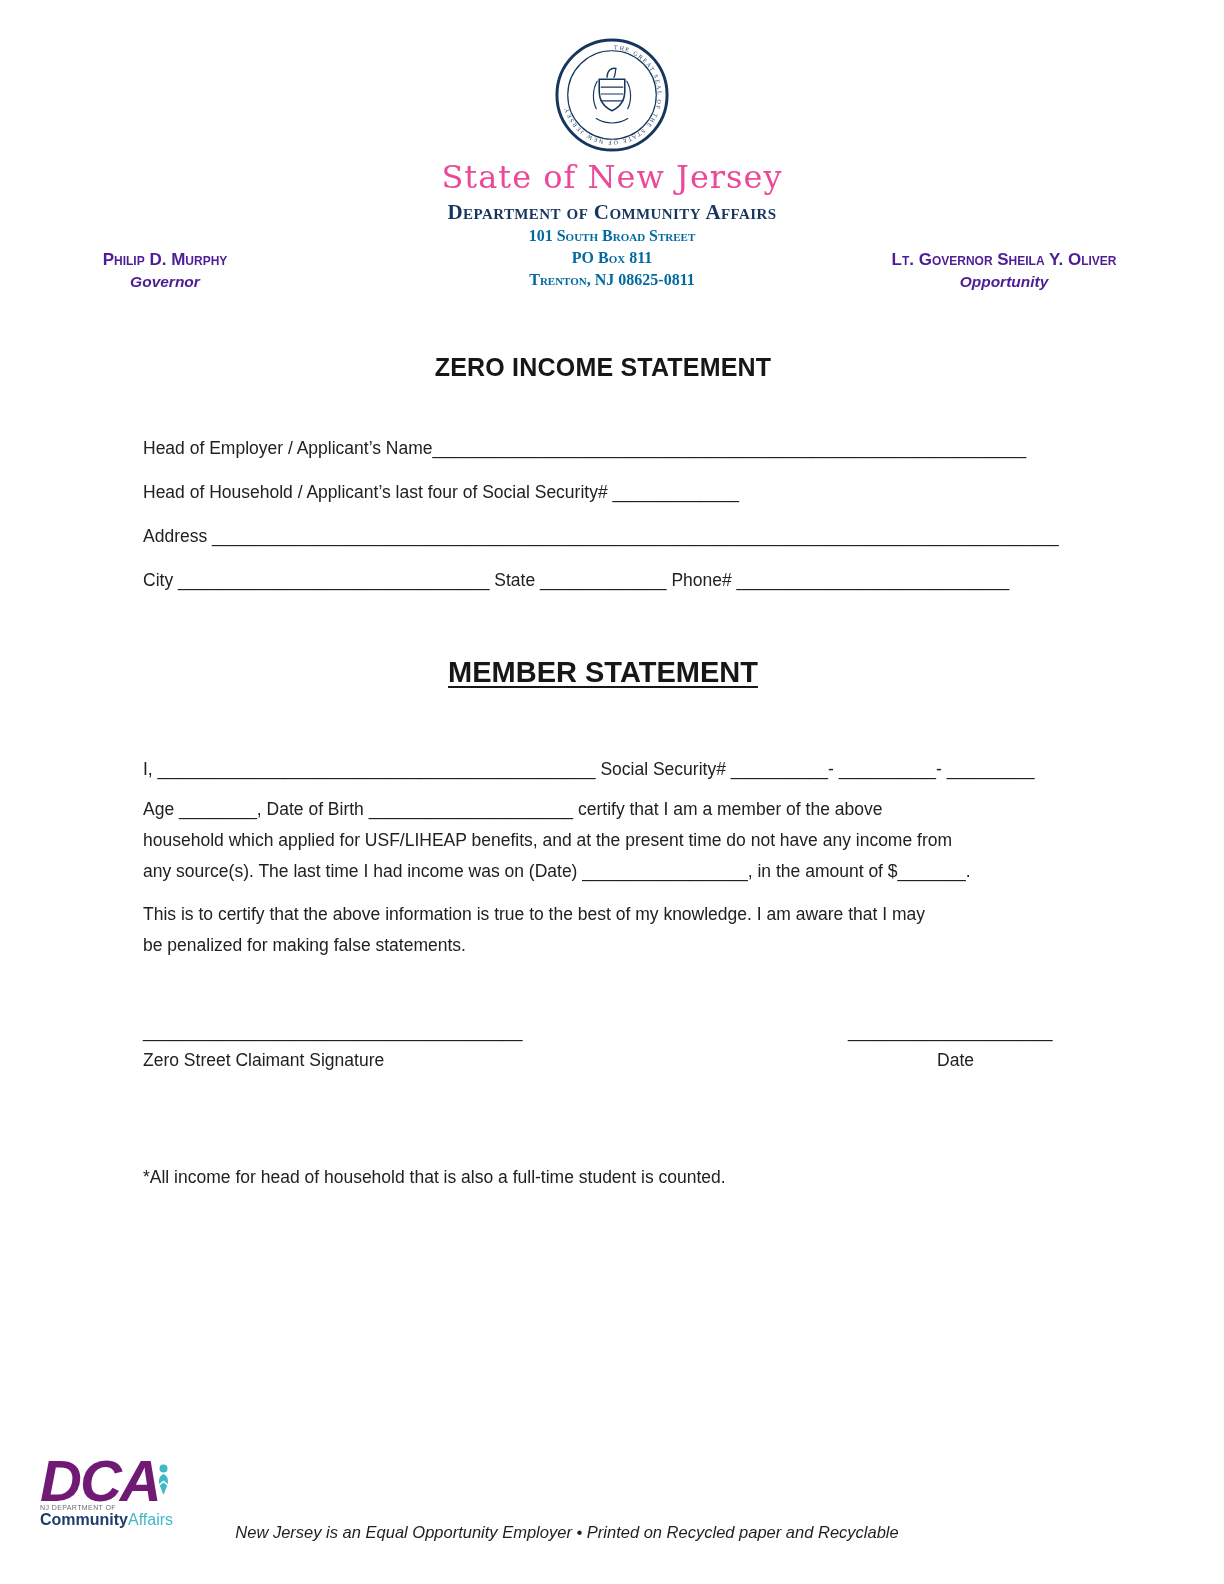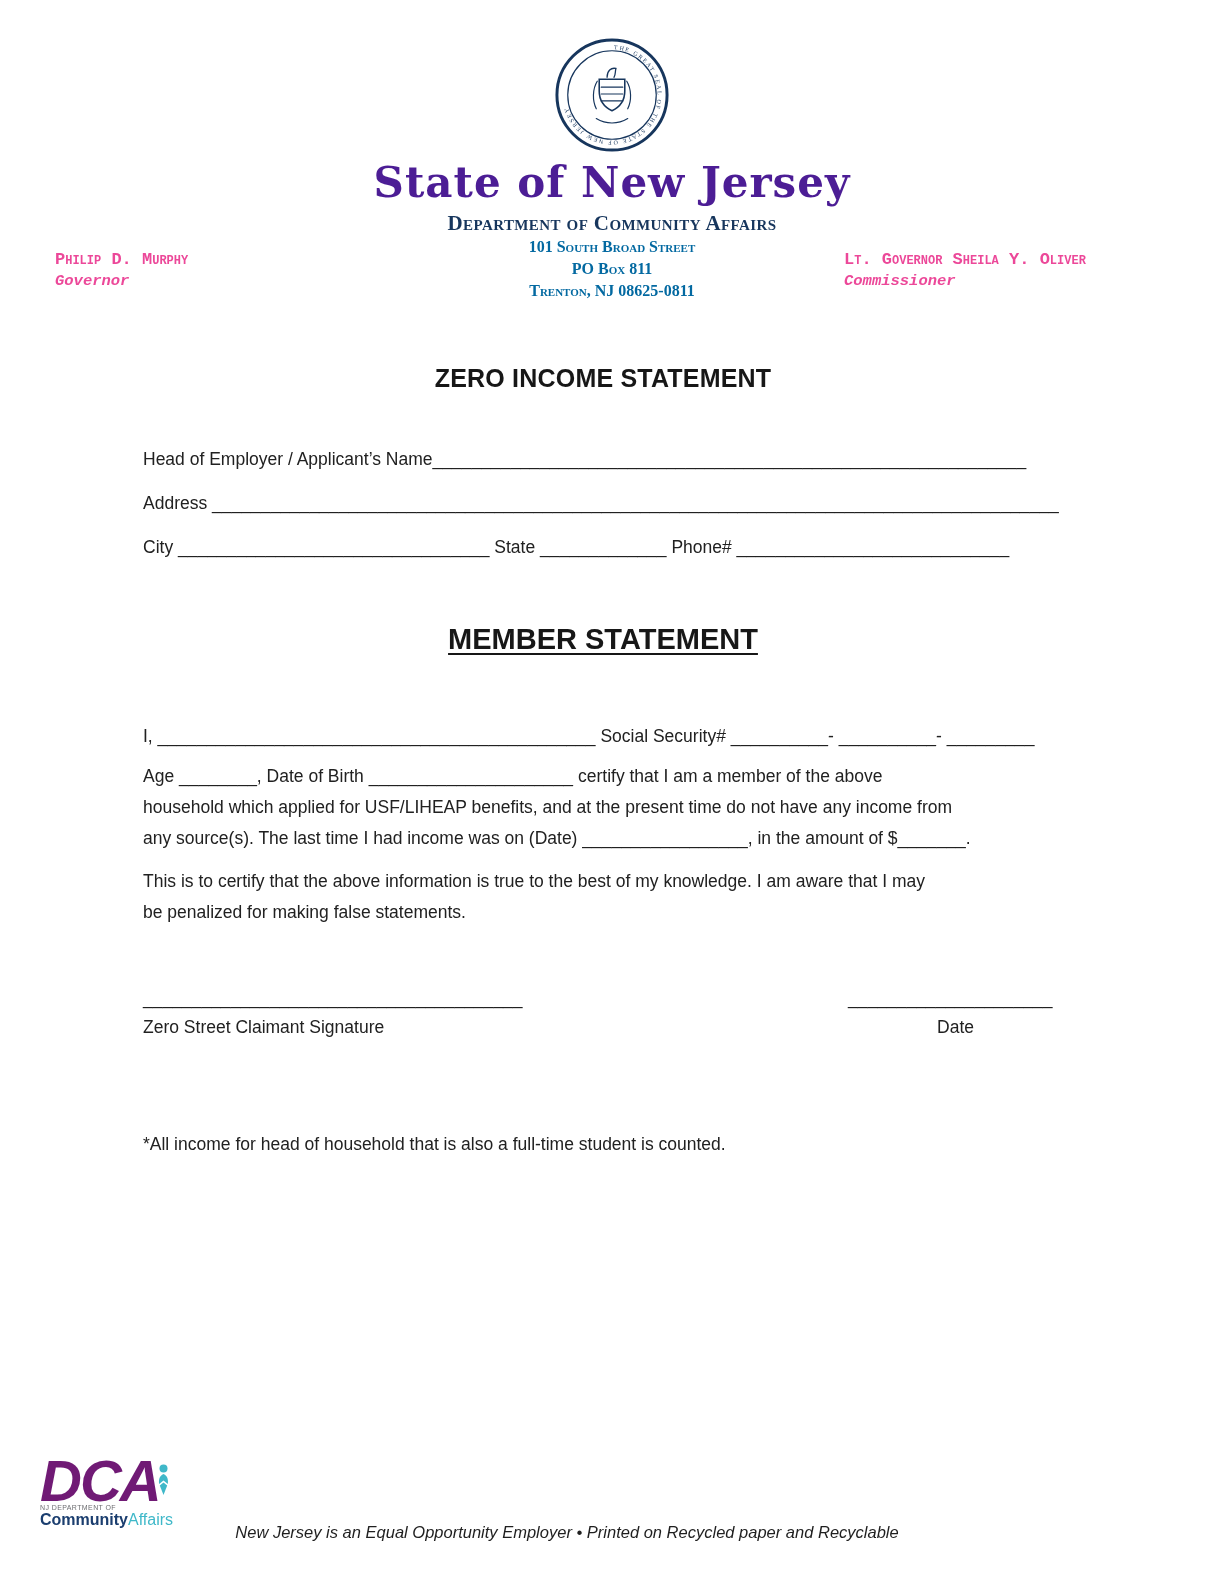--- a/index.html
+++ b/index.html
@@ -6,34 +6,34 @@
   html,body { background:#ffffff; }
   .page {
     position:relative; width:1224px; height:1584px; background:#ffffff;
     font-family:"Liberation Sans", sans-serif; color:#212121; overflow:hidden;
   }
 
   
   .letterhead { position:relative; text-align:center; padding-top:36px; }
   .seal-wrap svg { display:block; margin:0 auto; }
   .state-name {
-    font-family:"DejaVu Serif", serif; font-weight:700; font-size:42px;
-    color:#4c1d95; margin-top:4px; letter-spacing:1px;
+    font-family:"DejaVu Serif", serif; font-weight:400; font-size:32px;
+    color:#ec4899; margin-top:4px; letter-spacing:1px;
   }
   .dept-name {
     font-family:"Liberation Serif", serif; font-variant:small-caps; font-weight:700;
     font-size:21px; color:#17365d; margin-top:4px; letter-spacing:.4px;
   }
   .addr-line {
     font-family:"Liberation Serif", serif; font-variant:small-caps; font-weight:700;
     font-size:16px; color:#0369a1; line-height:22px;
   }
   .gov-block {
-    position:absolute; text-align:left; color:#ec4899;
-    font-family:Liberation Mono, monospace;
+    position:absolute; text-align:center; color:#4c1d95;
+    font-family:Liberation Sans, sans-serif;
   }
   .gov-left  { left:55px;  top:250px; width:220px; }
   .gov-right { right:60px; top:250px; width:320px; }
   .gov-name  { font-variant:small-caps; font-weight:700; font-size:17px; }
   .gov-title { font-weight:700; font-style:italic; font-size:15.5px; margin-top:3px; }
 
   
   .content { margin-left:143px; width:920px; }
   .form-title {
     text-align:center; font-size:25px; font-weight:700; color:#171717;
@@ -117,31 +117,32 @@
     <div class="addr-line">101 South Broad Street</div>
     <div class="addr-line">PO Box 811</div>
     <div class="addr-line">Trenton, NJ 08625-0811</div>
 
     <div class="gov-block gov-left">
       <div class="gov-name">Philip D. Murphy</div>
       <div class="gov-title">Governor</div>
     </div>
     <div class="gov-block gov-right">
       <div class="gov-name">Lt. Governor Sheila Y. Oliver</div>
-      <div class="gov-title">Commissioner</div>
+      <div class="gov-title">Opportunity</div>
     </div>
   </header>
 
   <main class="content">
 
     <h1 class="form-title">ZERO INCOME STATEMENT</h1>
 
 
     <div class="fields">
       <div class="field-line">Head of Employer / Applicant’s Name_____________________________________________________________</div>
+      <div class="field-line">Head of Household / Applicant’s last four of Social Security# _____________</div>
       <div class="field-line">Address _______________________________________________________________________________________</div>
       <div class="field-line">City ________________________________ State _____________ Phone# ____________________________</div>
     </div>
 
     <h2 class="member-title">MEMBER STATEMENT</h2>
 
     <div class="identity-line">I, _____________________________________________ Social Security# __________- __________- _________</div>
 
     <div class="para">
       <div class="para-line">Age ________, Date of Birth _____________________ certify that I am a member of the above</div>

